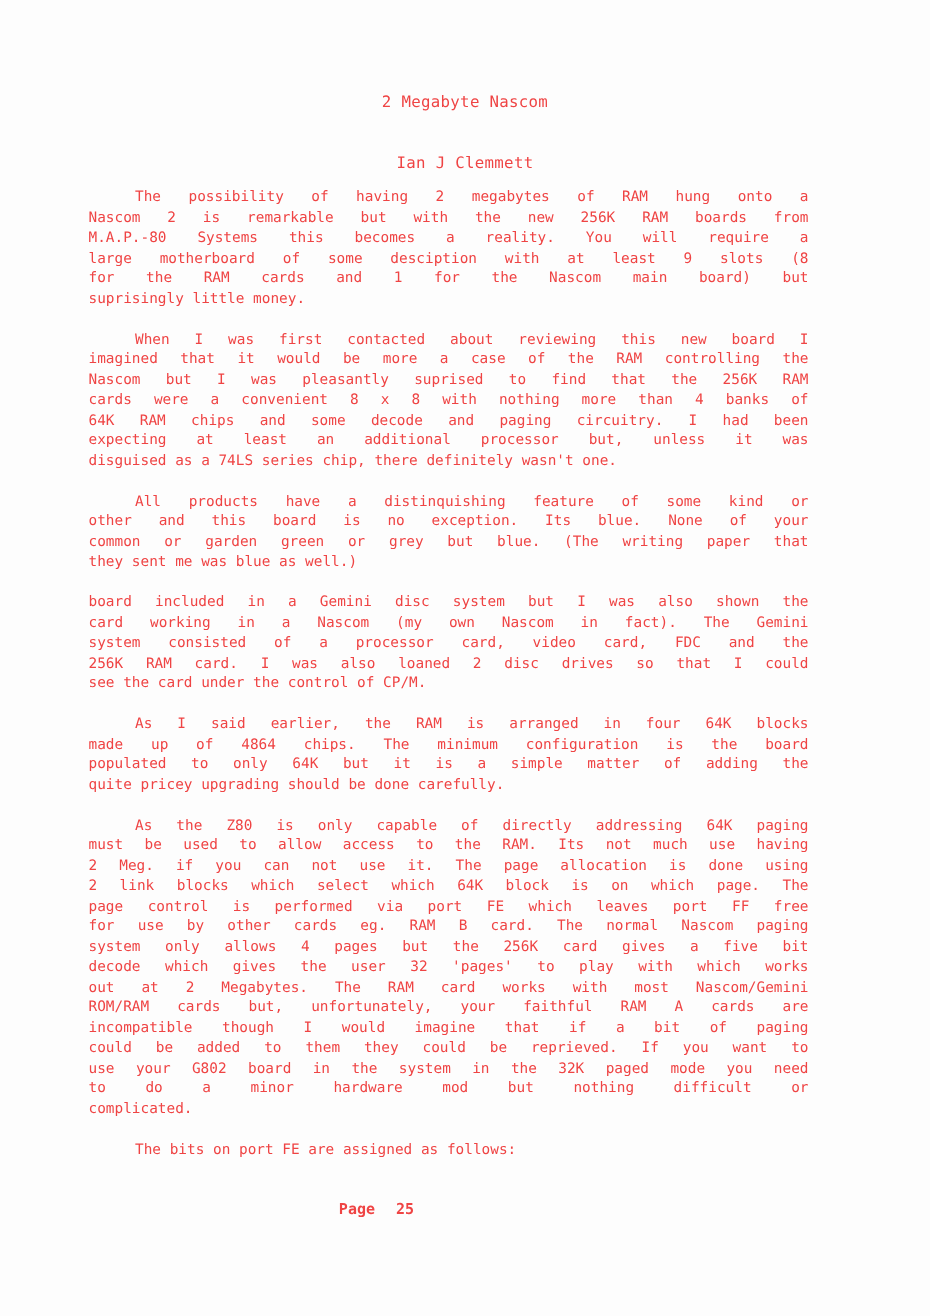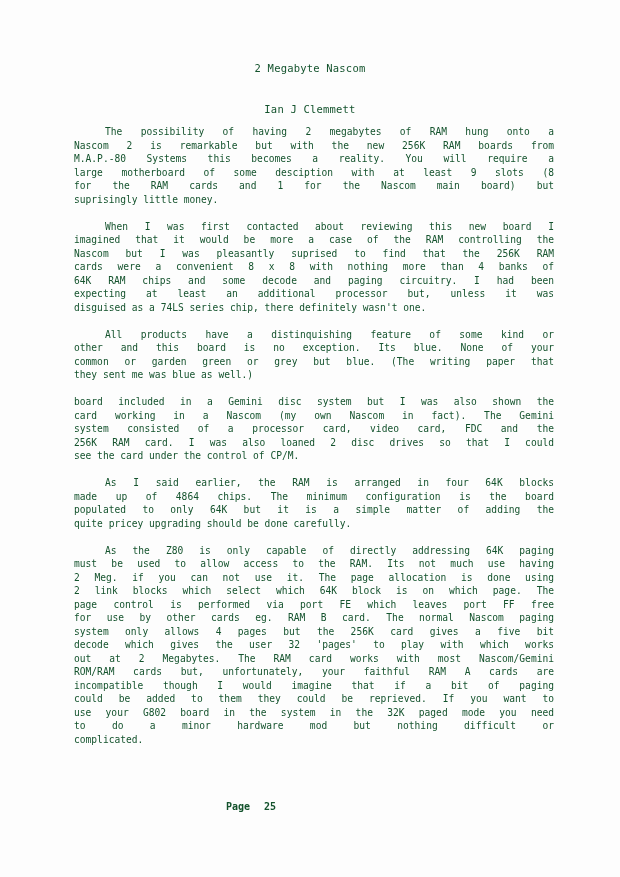--- a/index.html
+++ b/index.html
@@ -1,30 +1,30 @@
 <!DOCTYPE html>
 <html><head>
   <meta charset="utf-8">
   <style>
     html, body { margin: 0; padding: 0; background: #ffffff; }
     body { width: 620px; height: 877px; position: relative; overflow: hidden; }
     .page {
       position: absolute; left: 0; top: 0; width: 620px; height: 877px;
       background: #fdfdfd;
       font-family: "DejaVu Sans Mono", monospace;
-      color: #14532d;
+      color: #ef4444;
     }
     .title, .author {
       position: absolute; left: 0; width: 620px; text-align: center;
       font-size: 10.5px; letter-spacing: 0.2px;
     }
     .title { top: 62px; }
     .author { top: 103px; }
     .body {
-      position: absolute; left: 74px; width: 480px; top: 125px;
+      position: absolute; left: 59px; width: 480px; top: 125px;
       font-size: 9.6px; line-height: 13.5px;
     }
     .para { margin: 0 0 13.5px 0; }
     .line {
       display: block; white-space: nowrap;
       text-align: justify; text-align-last: justify;
       height: 13.5px;
     }
     .line.last { text-align-last: left; }
     .line.indent { padding-left: 31px; }
@@ -94,19 +94,22 @@
       <span class="line">decode which gives the user 32 'pages' to play with which  works</span>
       <span class="line">out at 2 Megabytes. The RAM card works with  most  Nascom/Gemini</span>
       <span class="line">ROM/RAM cards but, unfortunately, your faithful RAM A cards  are</span>
       <span class="line">incompatible though I would imagine that  if  a  bit  of  paging</span>
       <span class="line">could be added to them they could be reprieved. If you  want  to</span>
       <span class="line">use your G802 board in the system in the 32K paged mode you need</span>
       <span class="line">to  do  a  minor  hardware  mod  but  nothing  difficult  or</span>
       <span class="line last">complicated.</span>
     </div>
 
+    <div class="para">
+      <span class="line indent last">The bits on port FE are assigned as follows:</span>
+    </div>
   </div>
 
   <div class="footer">
     <span>Page</span>
     <span>25</span>
   </div>
 </div>
 
 </body></html>

